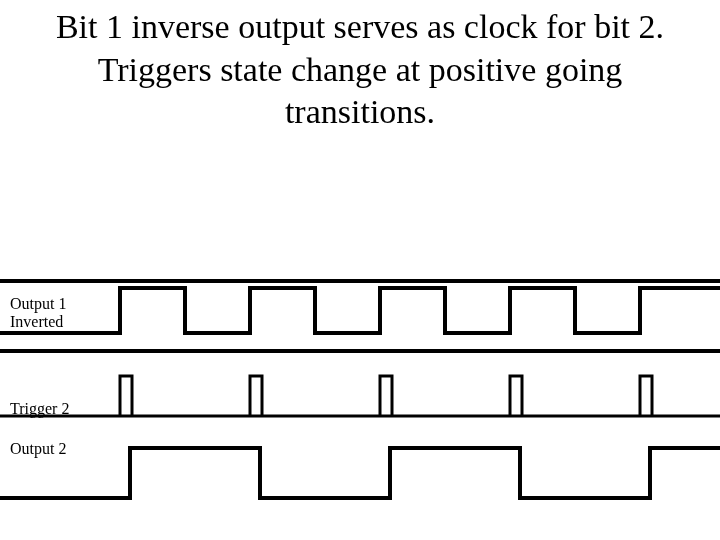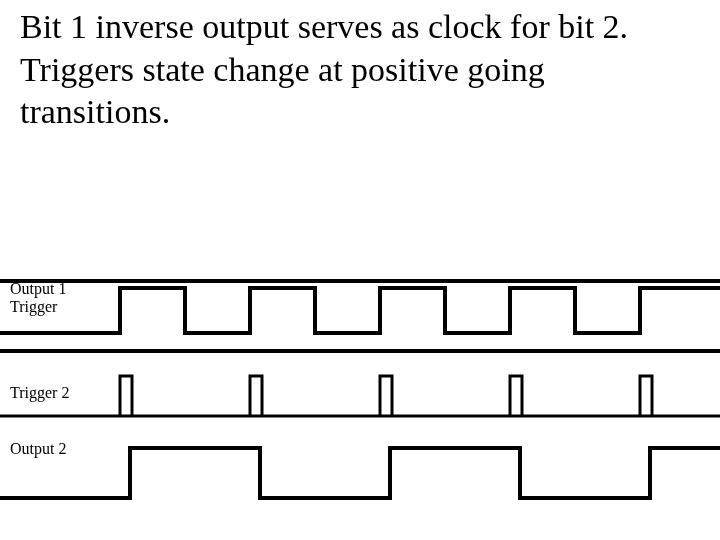--- a/index.html
+++ b/index.html
@@ -1,51 +1,51 @@
 <!DOCTYPE html>
 <html><head>
 <meta charset="utf-8">
 <style>
   html,body{margin:0;padding:0;width:720px;height:540px;background:#fff;font-family:Georgia,'Times New Roman',serif;color:#000}
   .wrap{position:relative;width:720px;height:540px}
-  .title{position:absolute;top:6px;left:20px;right:20px;font-size:34px;line-height:1.25;font-weight:400}
+  .title{position:absolute;top:6px;left:20px;right:20px;text-align:center;font-size:34px;line-height:1.25;font-weight:400}
   .row-label{position:absolute;left:10px;font-size:16px;line-height:1.15}
   svg{position:absolute;left:0}
 </style>
 </head>
 <body>
 
 <div class="wrap">
 
   <div class="title">Bit 1 inverse output serves as clock for bit 2. Triggers state change at positive going transitions.</div>
 
   <svg width="720" height="14" style="top:274px">
     <rect x="0" y="5" width="720" height="4" fill="#000"></rect>
   </svg>
 
   <svg width="720" height="70" style="top:278px">
     <path d="M0 55 L120 55 L120 10 L185 10 L185 55 L250 55 L250 10 L315 10 L315 55 L380 55 L380 10 L445 10 L445 55 L510 55 L510 10 L575 10 L575 55 L640 55 L640 10 L720 10" fill="none" stroke="#000" stroke-width="4"></path>
   </svg>
-  <div class="row-label" style="top:280px">
+  <div class="row-label" style="top:295px">
     <span>Output 1</span><br>
-    <span>Trigger</span>
+    <span>Inverted</span>
   </div>
 
   <svg width="720" height="14" style="top:344px">
     <rect x="0" y="5" width="720" height="4" fill="#000"></rect>
   </svg>
 
   <svg width="720" height="60" style="top:368px">
     <line x1="0" y1="48" x2="720" y2="48" stroke="#000" stroke-width="3"></line>
     <path d="M120 48 L120 8 L132 8 L132 48" fill="none" stroke="#000" stroke-width="3"></path>
     <path d="M250 48 L250 8 L262 8 L262 48" fill="none" stroke="#000" stroke-width="3"></path>
     <path d="M380 48 L380 8 L392 8 L392 48" fill="none" stroke="#000" stroke-width="3"></path>
     <path d="M510 48 L510 8 L522 8 L522 48" fill="none" stroke="#000" stroke-width="3"></path>
     <path d="M640 48 L640 8 L652 8 L652 48" fill="none" stroke="#000" stroke-width="3"></path>
   </svg>
-  <div class="row-label" style="top:384px">Trigger 2</div>
+  <div class="row-label" style="top:400px">Trigger 2</div>
 
   <svg width="720" height="80" style="top:430px">
     <path d="M0 68 L130 68 L130 18 L260 18 L260 68 L390 68 L390 18 L520 18 L520 68 L650 68 L650 18 L720 18" fill="none" stroke="#000" stroke-width="4"></path>
   </svg>
   <div class="row-label" style="top:440px">Output 2</div>
 
 </div>
 
 </body></html>

